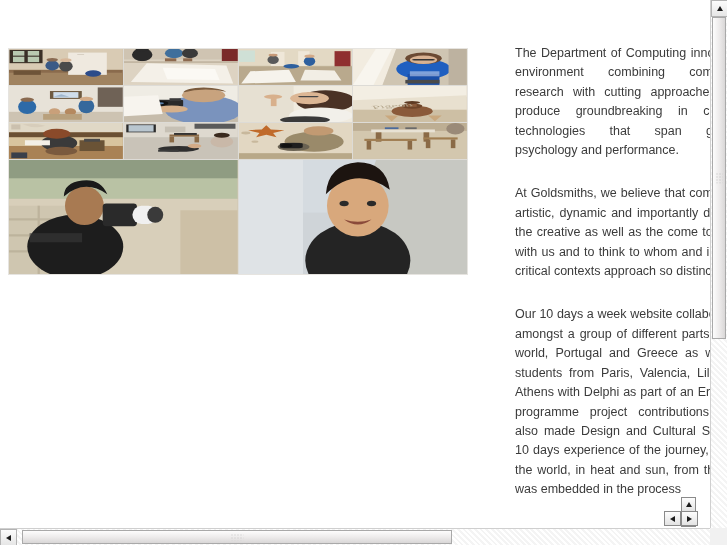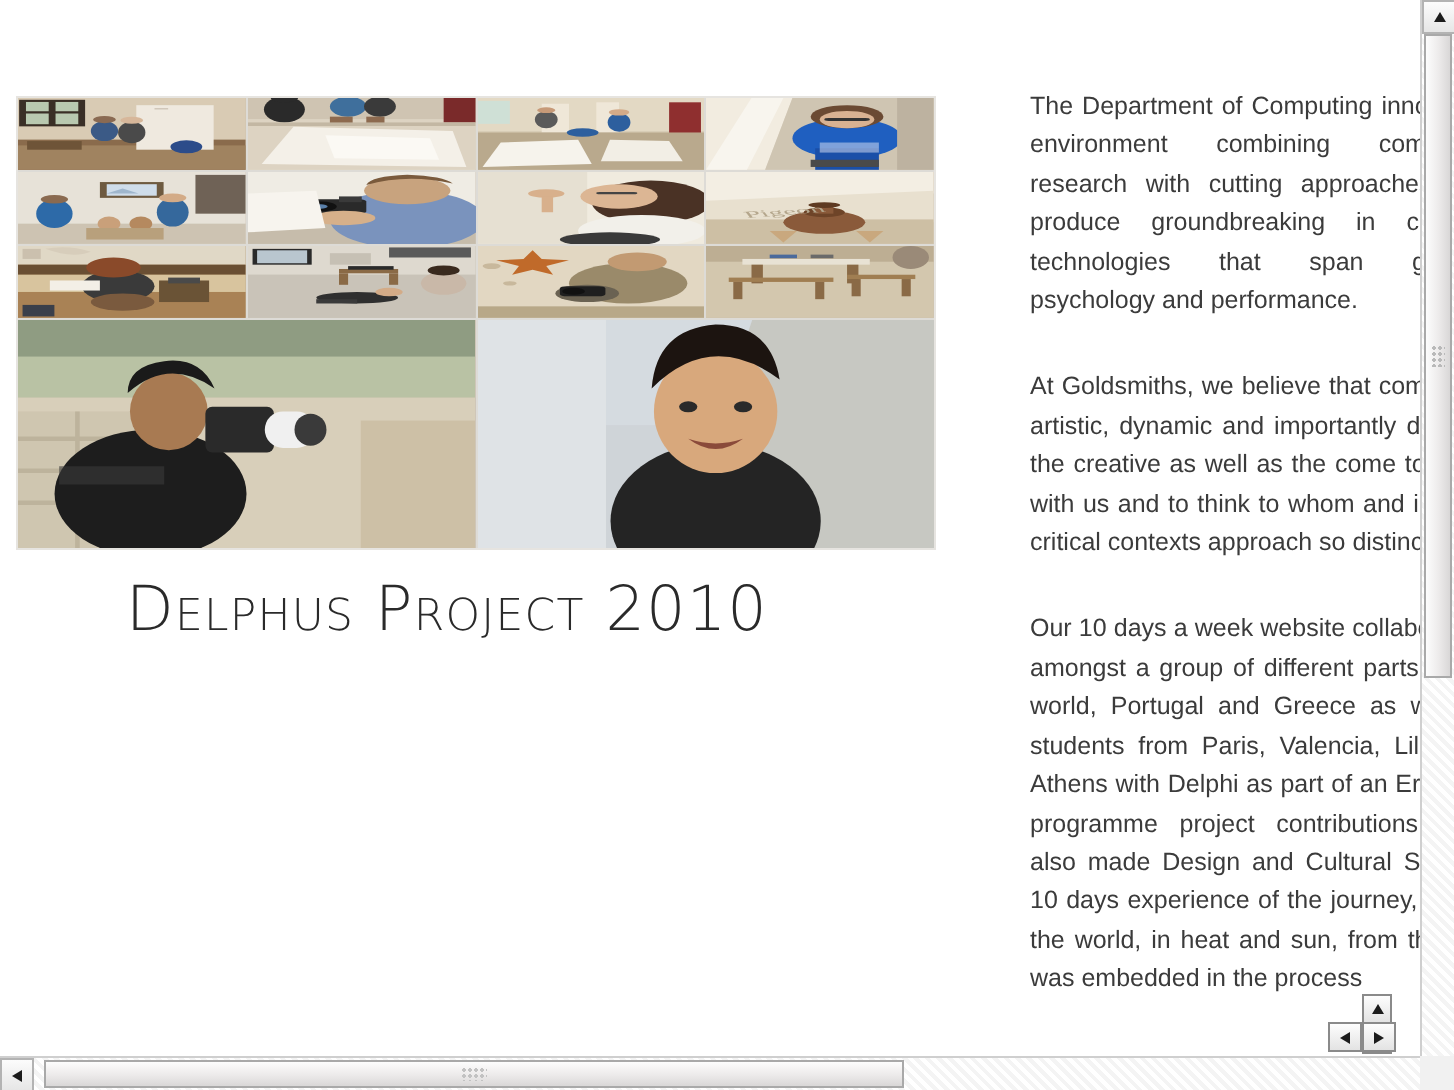--- a/index.html
+++ b/index.html
@@ -461,21 +461,20 @@
           <circle cx="104" cy="40" r="27" fill="#d8a87c"></circle>
           <path d="M76 30 q26 -26 56 -4 q-4 -24 -28 -24 q-26 2 -28 28 Z" fill="#1c1410"></path>
           <ellipse cx="92" cy="38" rx="4" ry="2.4" fill="#2a2a2a"></ellipse>
           <ellipse cx="116" cy="38" rx="4" ry="2.4" fill="#2a2a2a"></ellipse>
           <path d="M92 52 q12 9 24 0 q-12 4 -24 0 Z" fill="#8a4a3a"></path>
         </svg>
       </div>
 
     </div>
 
-    <div id="title">Delphus Project 2010</div>
   </div>
 
   <div id="right-col">
     <p class="p1">The Department of Computing innovative environment combining computing research with cutting approaches. We produce groundbreaking in creative technologies that span games, psychology and performance.</p>
     <p class="p2">At Goldsmiths, we believe that computing artistic, dynamic and importantly develop the creative as well as the come to study with us and to think to whom and in what critical contexts approach so distinctive.</p>
     <p class="p3">Our 10 days a week website collaboration amongst a group of different parts of the world, Portugal and Greece as well as students from Paris, Valencia, Lille and Athens with Delphi as part of an Erasmus programme project contributions were also made Design and Cultural Studies. 10 days experience of the journey, arrival the world, in heat and sun, from the that was embedded in the process</p>
   </div>
 
   <div id="inner-vsb">
     <div class="sb-btn">

